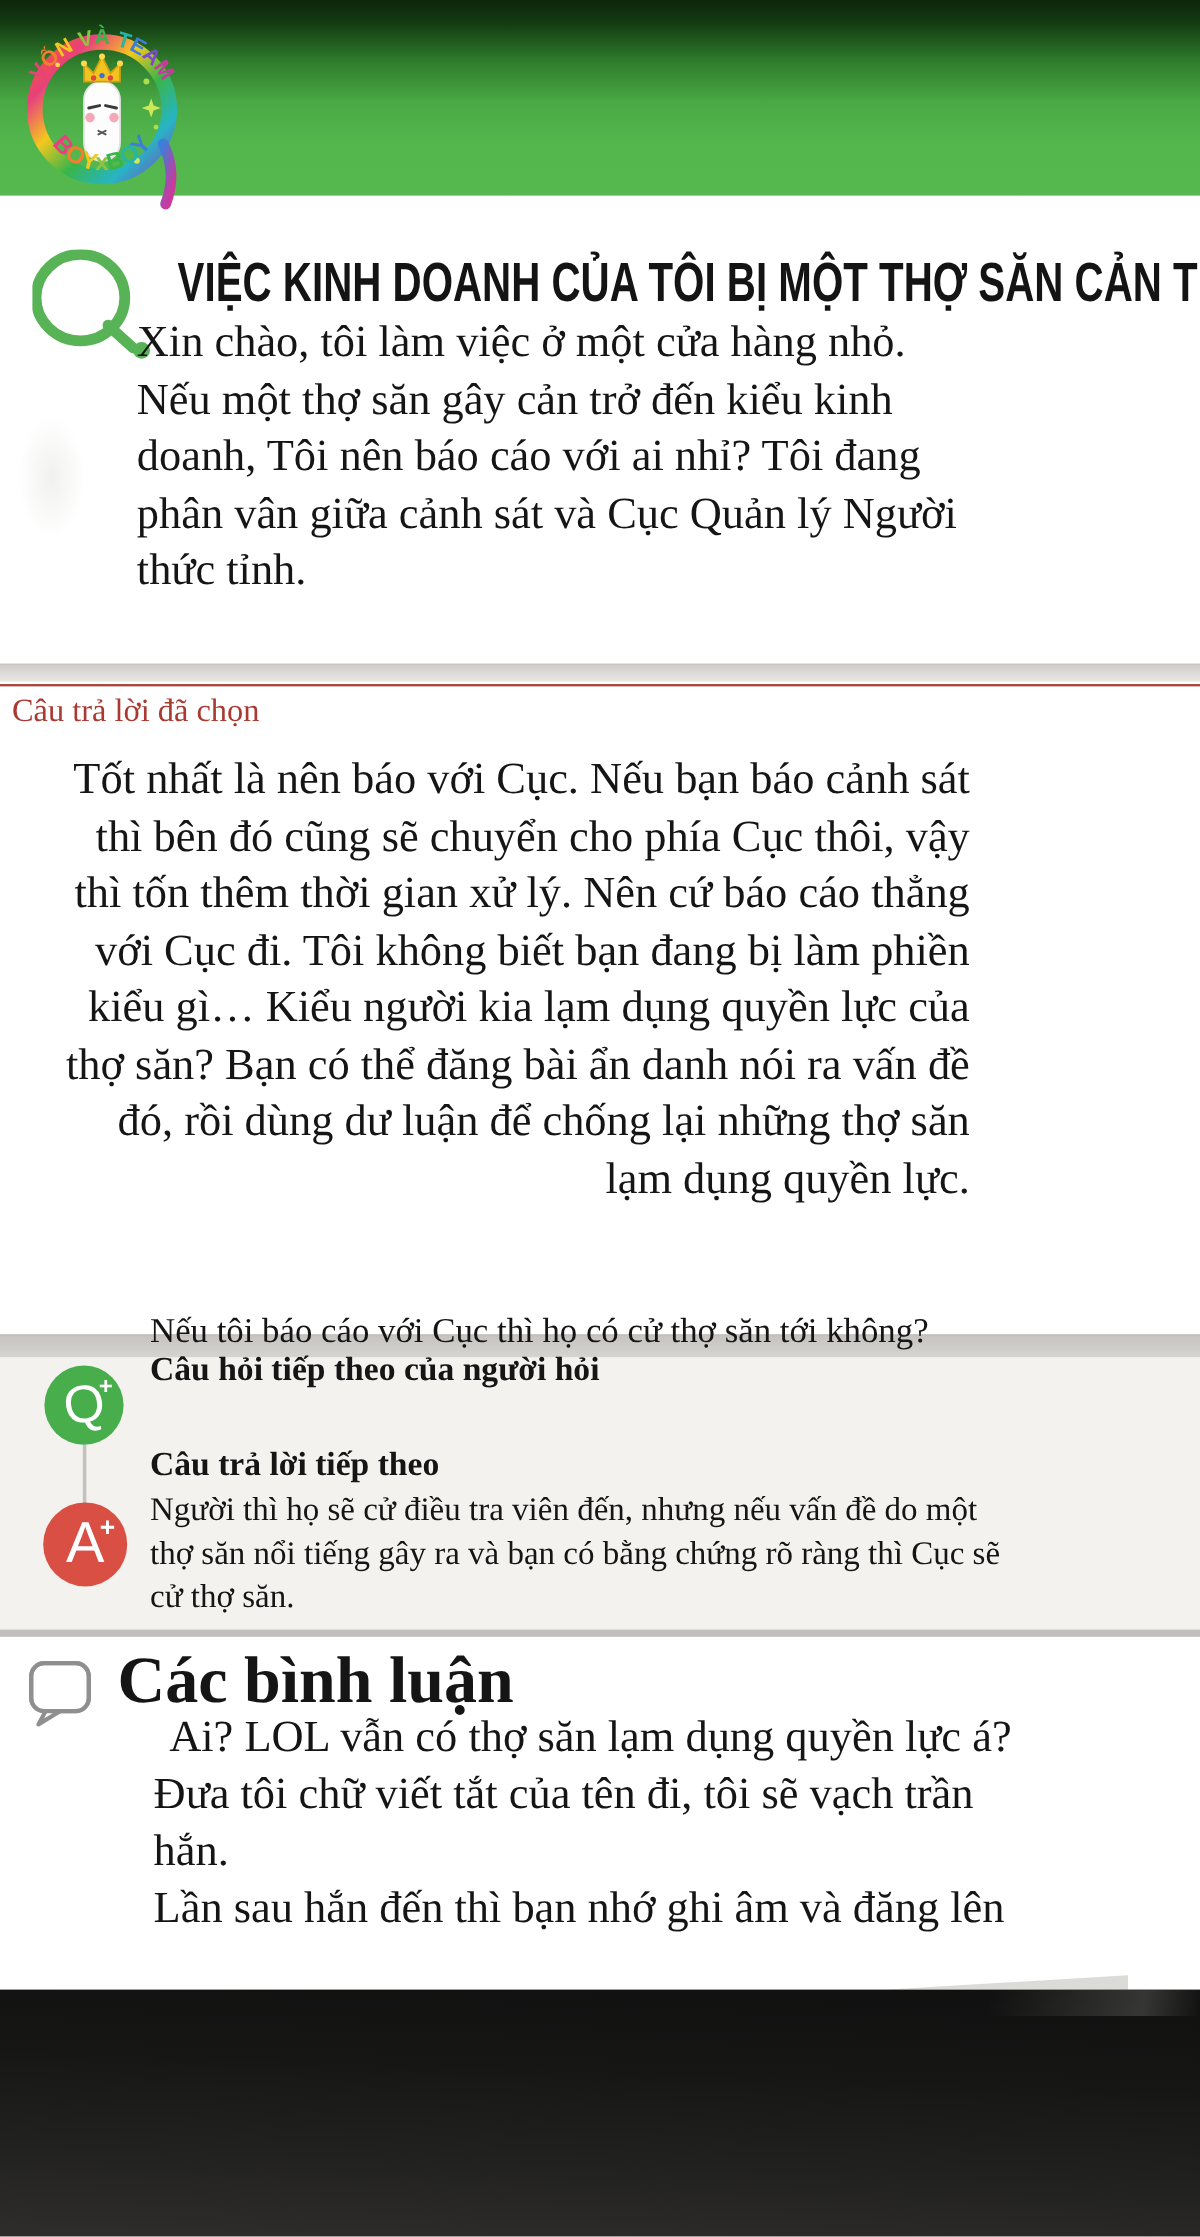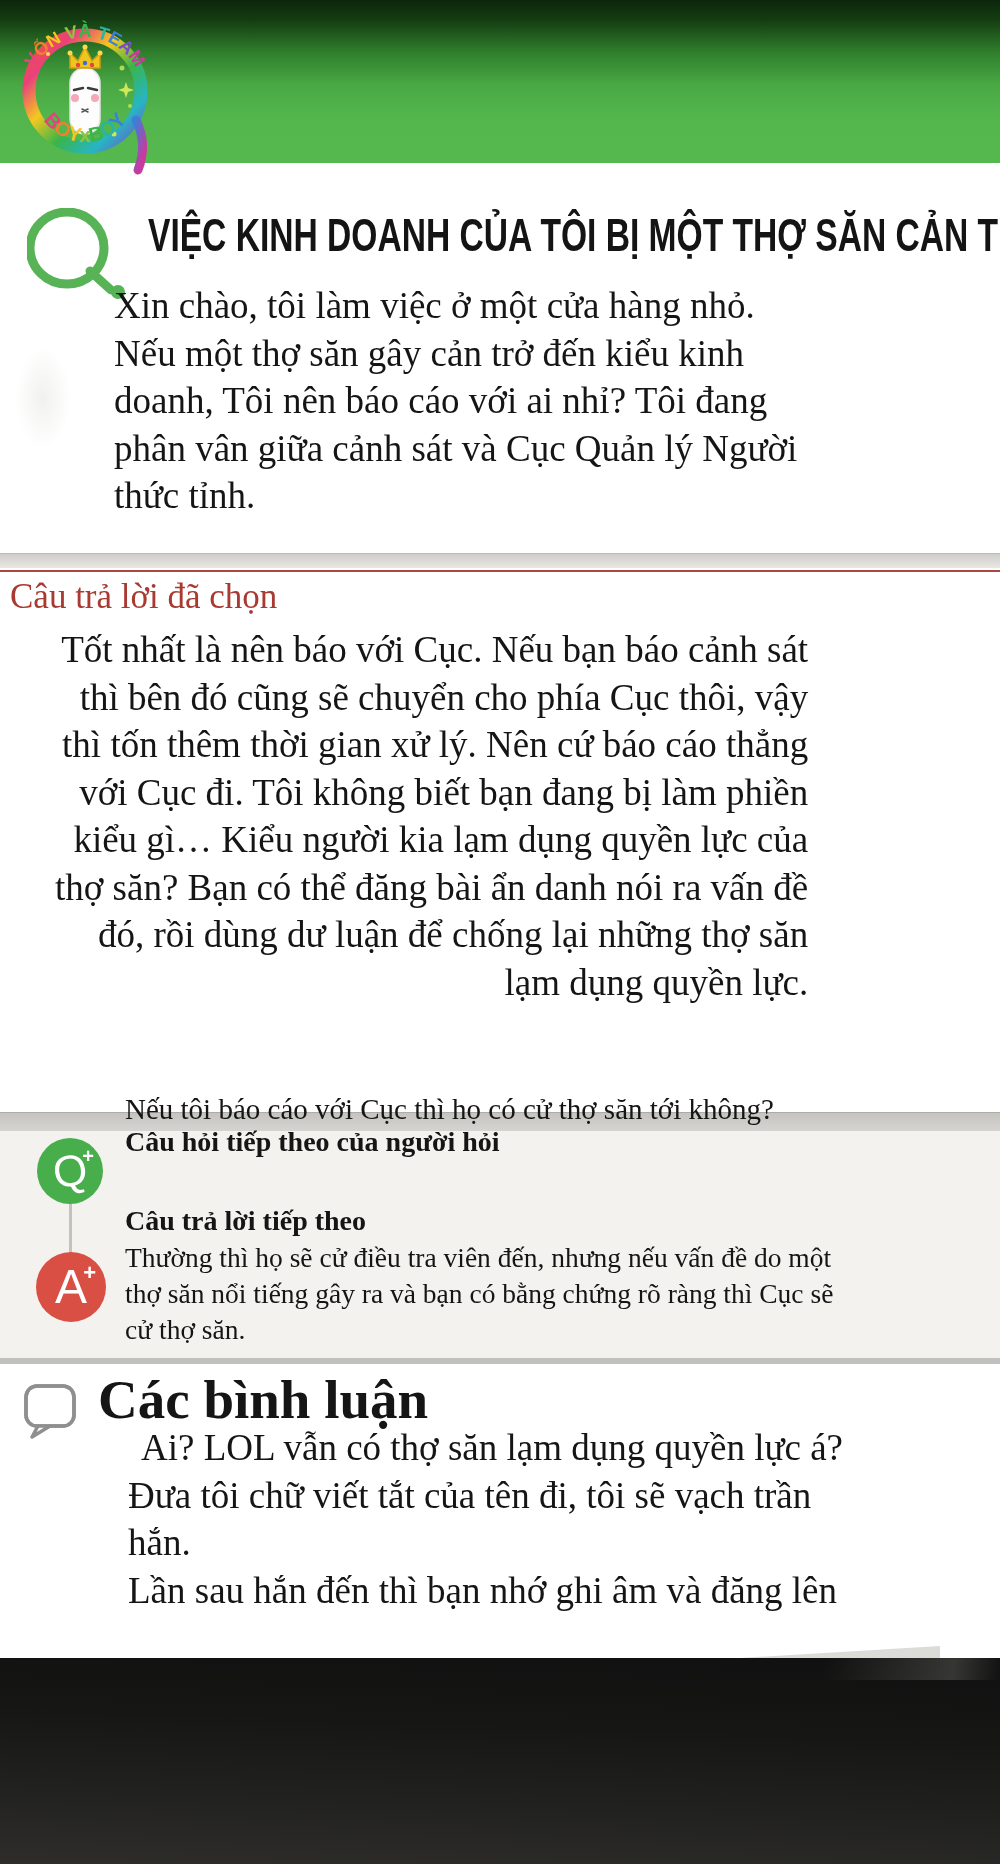--- a/index.html
+++ b/index.html
@@ -9,30 +9,30 @@
   
   .band{position:absolute;left:0;top:0;width:1000px;height:163px;
         background:linear-gradient(180deg,#0c260b 0%,#143c12 12%,#2f7e2c 32%,#49a844 52%,#53b64d 72%,#55b94f 100%);}
   .logo{position:absolute;left:6px;top:4px;width:158px;height:182px;}
 
   
   .q-icon{position:absolute;left:27px;top:208px;width:102px;height:96px;}
   .q-title{position:absolute;left:148px;top:213px;white-space:nowrap;
            font-family:"Liberation Sans",sans-serif;font-weight:700;font-size:46px;line-height:44px;
            letter-spacing:0px;color:#141414;transform:scaleX(0.73);transform-origin:left center;}
-  .q-body{position:absolute;left:114px;top:262px;font-size:37px;line-height:47.5px;white-space:nowrap;margin-top:20px;}
+  .q-body{position:absolute;left:114px;top:262px;font-size:37px;line-height:47.5px;white-space:nowrap;}
 
   .edge-blob{position:absolute;left:6px;top:330px;width:74px;height:136px;border-radius:50%;
              background:radial-gradient(closest-side,rgba(208,208,202,0.30),rgba(208,208,202,0) 75%);}
 
   
   .divider-bar{position:absolute;left:0;top:553px;width:1000px;height:14px;
                background:linear-gradient(180deg,#cfcdc9,#eae8e4);border-top:1px solid #bdbbb7;}
   .red-line{position:absolute;left:0;top:570px;width:1000px;height:2px;background:#a84a42;}
-  .answer-label{position:absolute;left:10px;top:577px;font-size:35px;color:#a93a32;white-space:nowrap;}
+  .answer-label{position:absolute;left:10px;top:577px;font-size:27px;color:#a93a32;white-space:nowrap;}
   .answer-body{position:absolute;left:55px;top:626px;font-size:37px;line-height:47.5px;white-space:nowrap;text-align:right;}
 
   
   .fu-section{position:absolute;left:0;top:1112px;width:1000px;height:252px;background:#f3f2ef;}
   .fu-topbar{position:absolute;left:0;top:1112px;width:1000px;height:18px;
              background:linear-gradient(180deg,#c6c4c0,#d6d4d0);border-top:1px solid #aeaca8;}
   .fu-botbar{position:absolute;left:0;top:1358px;width:1000px;height:6px;background:#c2c0bc;}
   .fu-thread{position:absolute;left:69px;top:1204px;width:3px;height:50px;background:#c4c2bf;}
   .badge{position:absolute;border-radius:50%;display:flex;align-items:center;justify-content:center;
          font-family:"Liberation Sans",sans-serif;color:#ffffff;}
@@ -163,21 +163,21 @@
   </div>
   <div class="badge badge-a">
     <span class="glyph">A</span>
     <span class="plus">+</span>
   </div>
 
   <div class="fu-qheader">Câu hỏi tiếp theo của người hỏi</div>
   <div class="fu-qtext">Nếu tôi báo cáo với Cục thì họ có cử thợ săn tới không?</div>
   <div class="fu-aheader">Câu trả lời tiếp theo</div>
   <div class="fu-abody">
-    <div>Thường thì họ sẽ cử điều tra viên đến, nhưng nếu vấn đề do một</div>
+    <div>Người thì họ sẽ cử điều tra viên đến, nhưng nếu vấn đề do một</div>
     <div>thợ săn nổi tiếng gây ra và bạn có bằng chứng rõ ràng thì Cục sẽ</div>
     <div>cử thợ săn.</div>
   </div>
   <div class="fu-botbar"></div>
 
   <svg class="cm-icon" viewBox="0 0 60 58">
     <rect x="4" y="4" width="48" height="40" rx="11" fill="none" stroke="#8f8f8f" stroke-width="3.5"></rect>
     <path d="M16 44 L10 55 L28 44" fill="#ffffff" stroke="#8f8f8f" stroke-width="3.5" stroke-linejoin="round"></path>
     <rect x="8" y="8" width="40" height="34" fill="#ffffff"></rect>
     <rect x="4" y="4" width="48" height="40" rx="11" fill="none" stroke="#8f8f8f" stroke-width="3.5"></rect>

